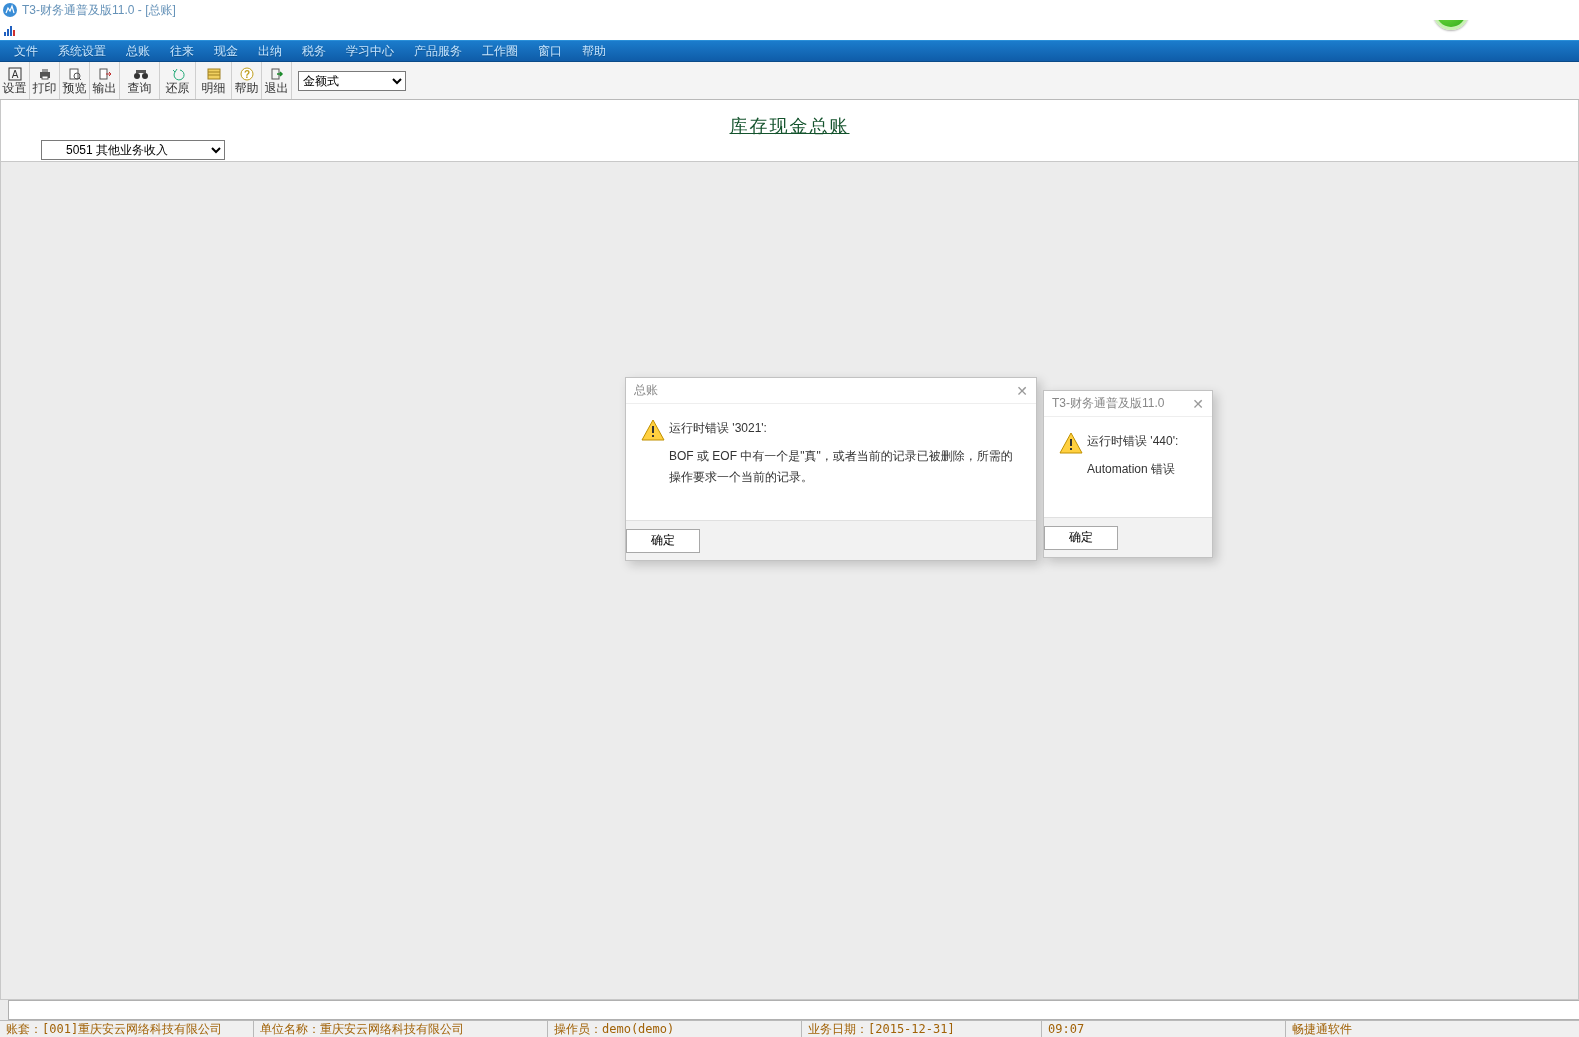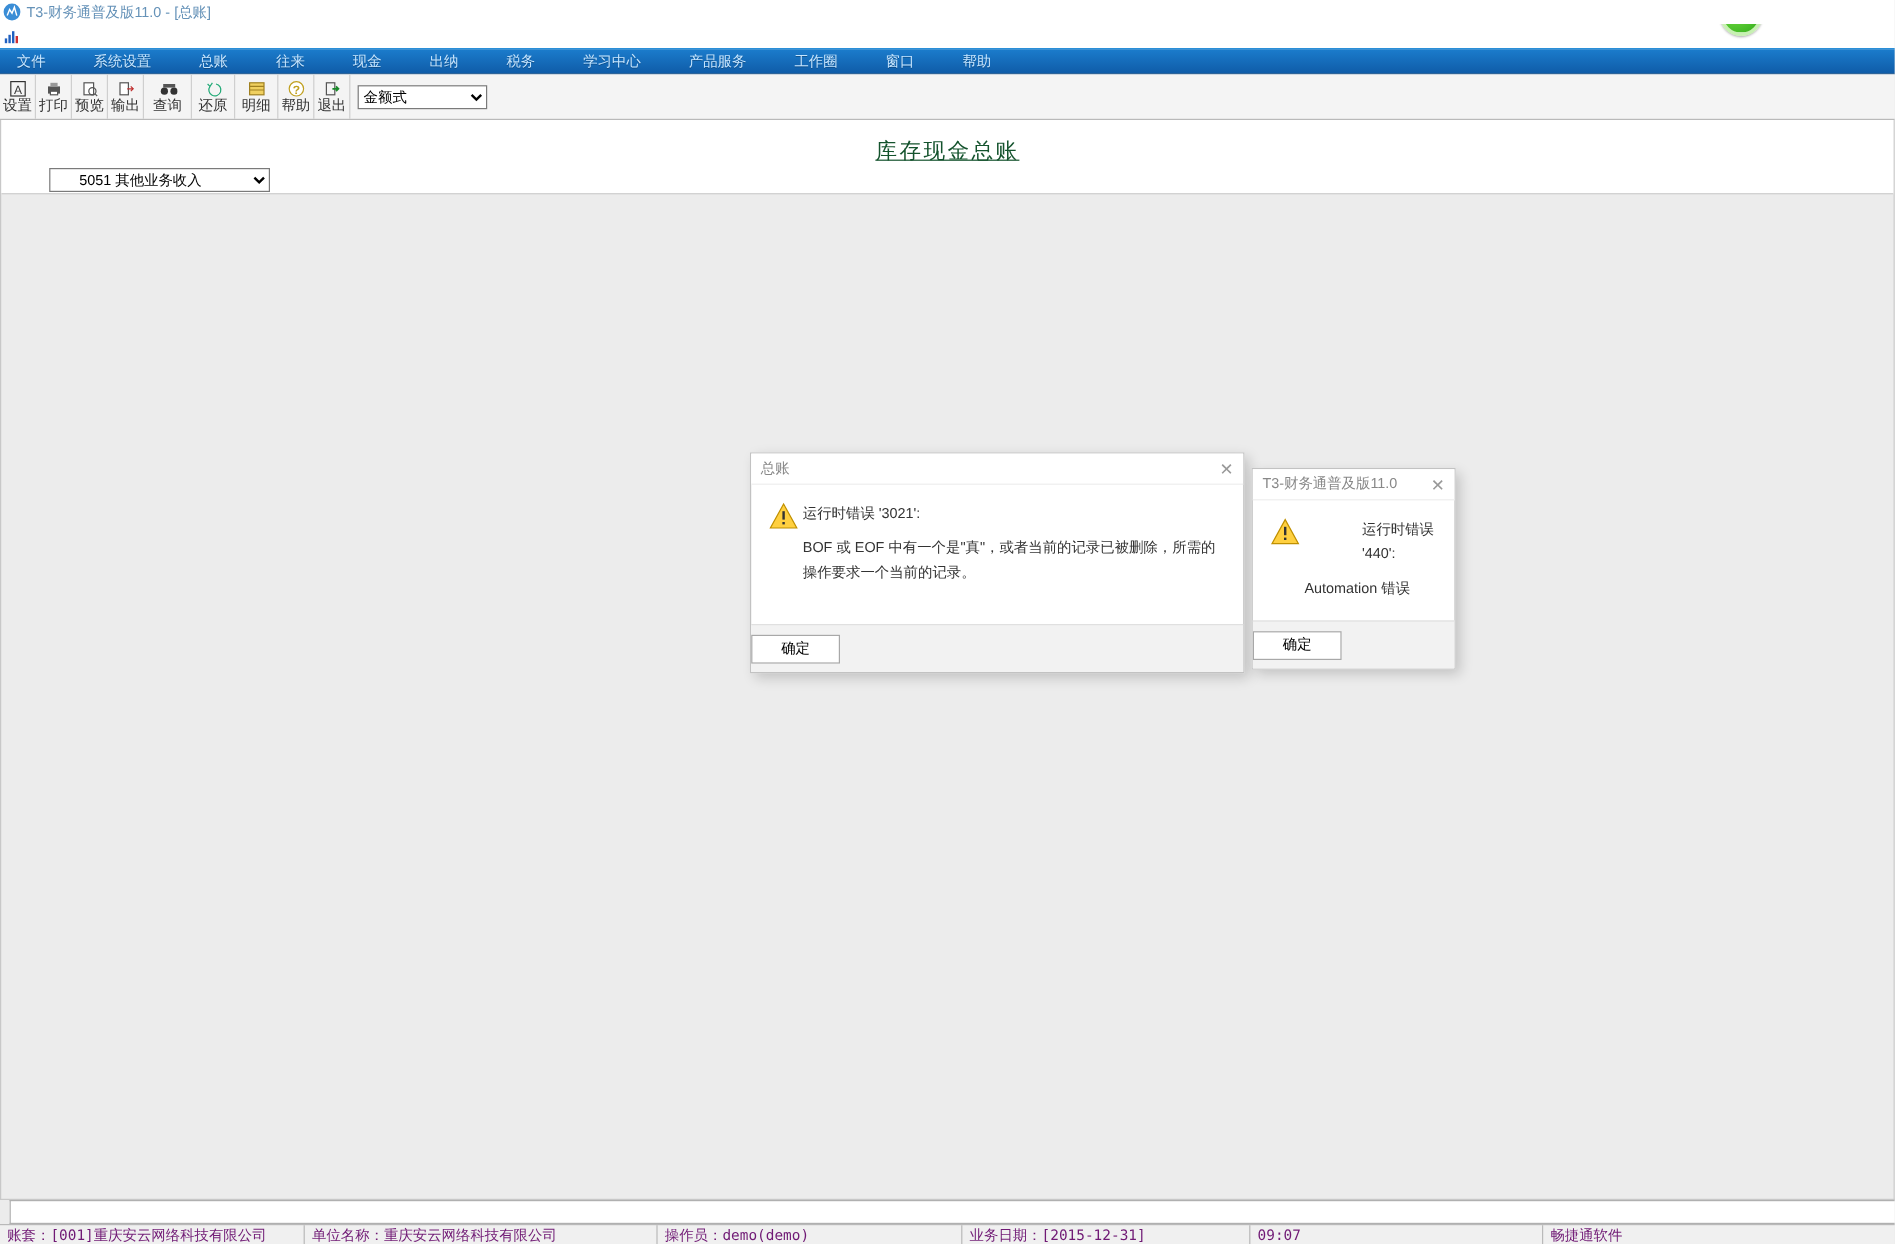--- a/index.html
+++ b/index.html
@@ -44,21 +44,20 @@
   .menubar {
     height: 22px;
     background: linear-gradient(#1b7ccc, #0f5ca8);
     border-top: 1px solid #2a8fd8;
     border-bottom: 1px solid #0a4a88;
     display: flex;
     align-items: center;
     padding-left: 4px;
     color: #c7e6ff;
     font-size: 12px;
-    gap: 20px;
   }
   .menubar .menu-item {
     padding: 0 10px;
     height: 100%;
     display: flex; align-items: center;
     cursor: default;
     text-shadow: 0 1px 0 rgba(0,0,0,.25);
   }
 
   
@@ -144,21 +143,21 @@
 
   
   .statusbar {
     position: absolute;
     left: 0; right: 0; bottom: 0;
     height: 17px;
     background: #f0f0f0;
     border-top: 1px solid #b9b9b9;
     display: flex;
     font-size: 12px;
-    color: #701a75;
+    color: #a16207;
   }
   .statusbar .cell {
     border-right: 1px solid #b9b9b9;
     padding: 0 6px;
     display:flex; align-items:center;
     white-space: nowrap;
     font-family: "SimSun", monospace;
   }
 
   
@@ -395,21 +394,21 @@
     </div>
     <div class="dlg-body">
       <span class="warn-icon">
         <svg viewBox="0 0 26 26">
             <path d="M13 2 L24 22 L2 22 Z" fill="#ffd040" stroke="#c09000"></path>
             <rect x="12" y="8" width="2" height="7" fill="#333"></rect>
             <rect x="12" y="17" width="2" height="2" fill="#333"></rect>
           </svg>
       </span>
       <div>
-        <div style="margin-bottom:8px;margin-left:48px;">运行时错误 '440':</div>
+        <div style="margin-bottom:8px;">运行时错误 '440':</div>
         <div>Automation 错误</div>
       </div>
     </div>
     <div class="dlg-foot">
       <button class="dlg-btn">确定</button>
     </div>
   </div>
 </div>
 
 <div class="bottom-textbox"></div>

